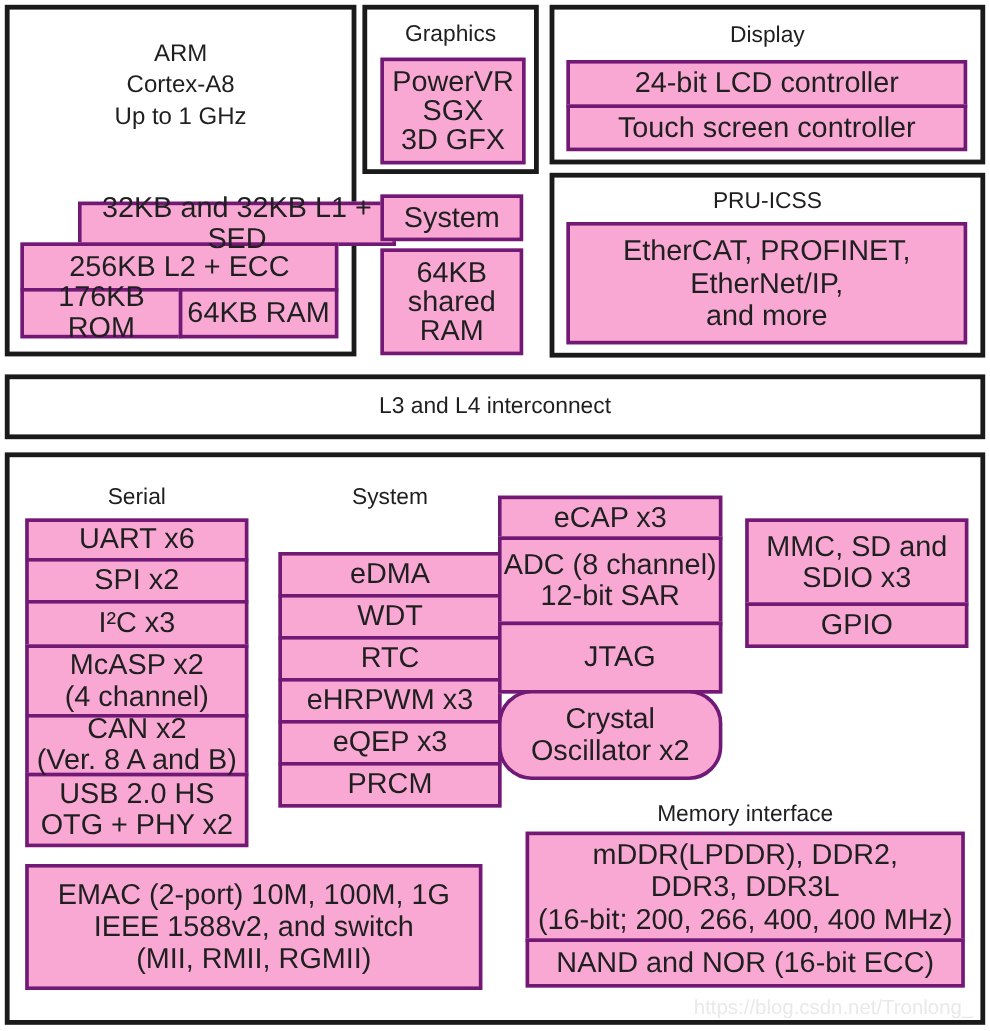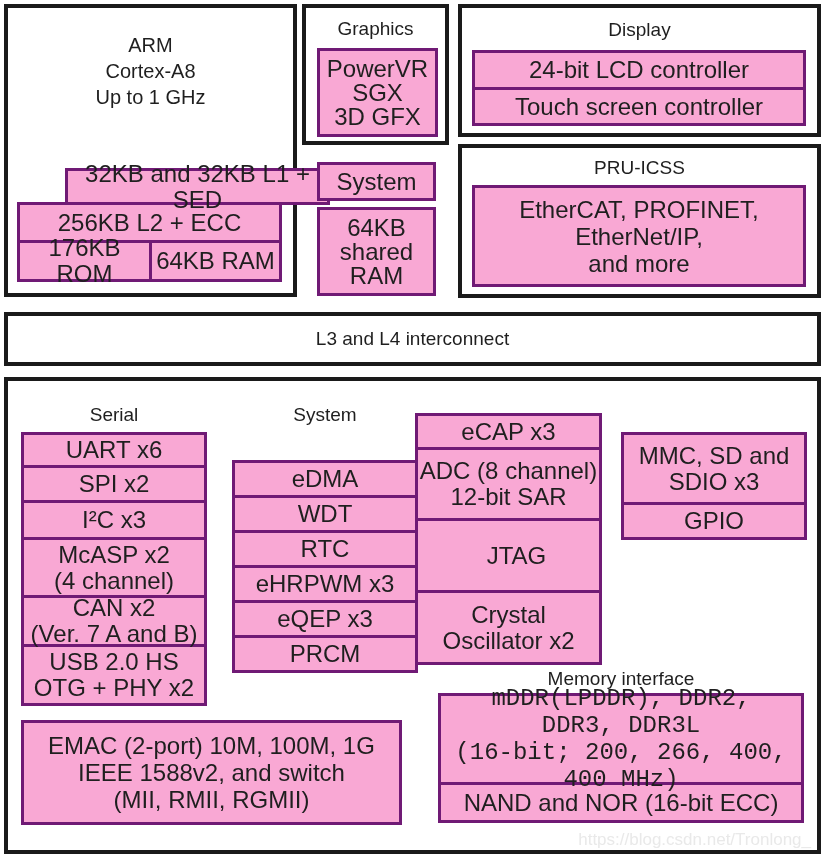--- a/index.html
+++ b/index.html
@@ -131,21 +131,21 @@
     <div class="stack" style="left:13px; top:51px; width:186px;">
       <div class="cell" style="height:36px;">UART x6</div>
       <div class="cell" style="height:38px;">SPI x2</div>
       <div class="cell" style="height:40px;">I²C x3</div>
       <div class="cell" style="height:61px;">
         <div>McASP x2</div>
         <div>(4 channel)</div>
       </div>
       <div class="cell" style="height:52px;">
         <div>CAN x2</div>
-        <div>(Ver. 7 A and B)</div>
+        <div>(Ver. 8 A and B)</div>
       </div>
       <div class="cell" style="height:62px;">
         <div>USB 2.0 HS</div>
         <div>OTG + PHY x2</div>
       </div>
     </div>
 
     <div class="cell abs wide-lines" style="left:13px; top:339px; width:381px; height:105px;">
       <div>EMAC (2-port) 10M, 100M, 1G</div>
       <div>IEEE 1588v2, and switch</div>
@@ -161,38 +161,38 @@
       <div class="cell" style="height:38px;">eQEP x3</div>
       <div class="cell" style="height:38px;">PRCM</div>
     </div>
 
     <div class="stack" style="left:407px; top:32px; width:187px;">
       <div class="cell" style="height:37px;">eCAP x3</div>
       <div class="cell" style="height:74px;">
         <div>ADC (8 channel)</div>
         <div>12-bit SAR</div>
       </div>
-      <div class="cell" style="height:75px;padding-left:16px;">JTAG</div>
-      <div class="cell" style="height:75px;">
+      <div class="cell" style="height:60px;padding-left:16px;">JTAG</div>
+      <div class="cell" style="height:75px;border-radius:28px;">
         <div>Crystal</div>
         <div>Oscillator x2</div>
       </div>
     </div>
 
     <div class="stack" style="left:613px; top:51px; width:186px;">
       <div class="cell" style="height:73px;">
         <div>MMC, SD and</div>
         <div>SDIO x3</div>
       </div>
       <div class="cell" style="height:38px;">GPIO</div>
     </div>
 
     <div class="col-label" style="left:430px; top:288px; width:366px;">Memory interface</div>
     <div class="stack" style="left:430px; top:312px; width:366px;">
-      <div class="cell wide-lines" style="height:92px;font-family:Liberation Mono, monospace;">
+      <div class="cell wide-lines" style="height:92px;">
         <div>mDDR(LPDDR), DDR2,</div>
         <div>DDR3, DDR3L</div>
         <div>(16-bit; 200, 266, 400, 400 MHz)</div>
       </div>
       <div class="cell" style="height:41px;">NAND and NOR (16-bit ECC)</div>
     </div>
 
     <div class="watermark" style="right:6px; top:449px;">https://blog.csdn.net/Tronlong_</div>
   </div>
 

